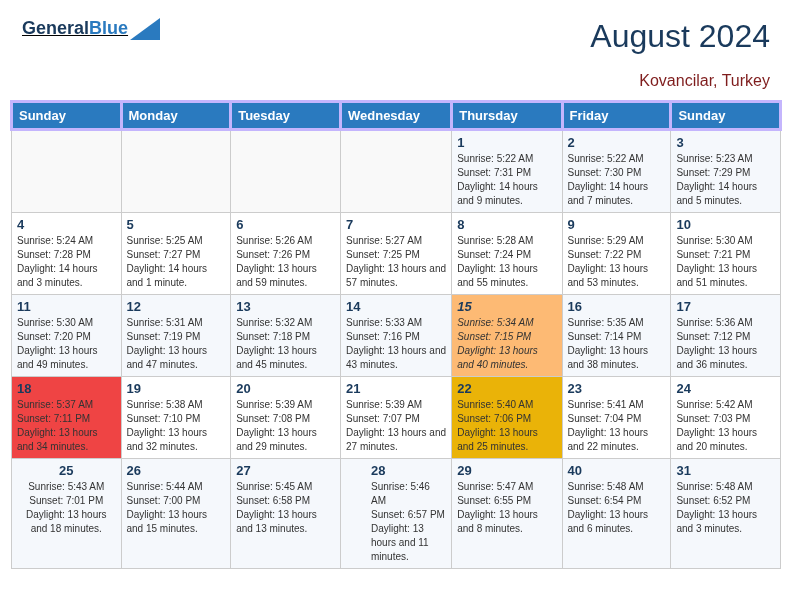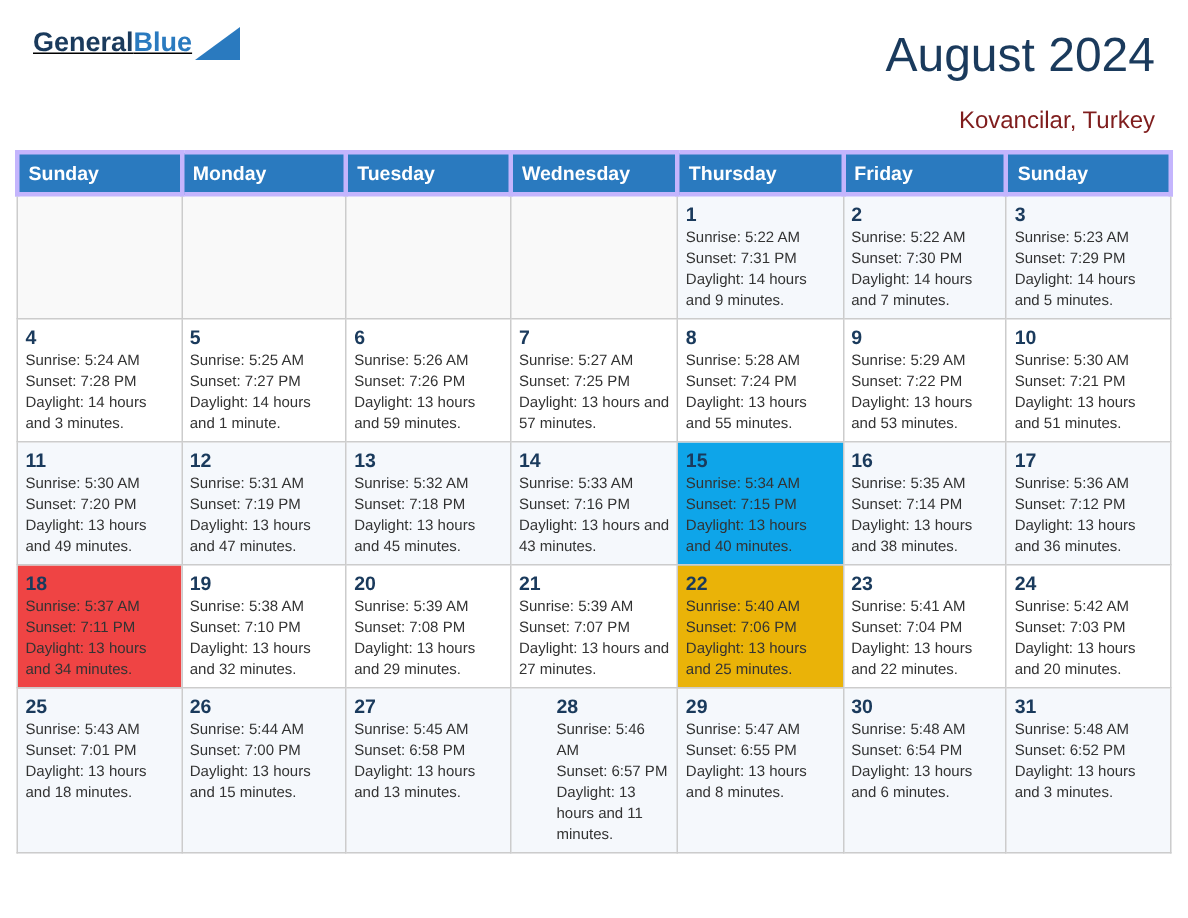--- a/index.html
+++ b/index.html
@@ -205,21 +205,21 @@
         <div class="day-info">
           Sunrise: 5:32 AM<br>Sunset: 7:18 PM<br>Daylight: 13 hours and 45 minutes.
         </div>
       </td>
         <td style="background-color: rgb(245, 248, 252);">
         <div class="day-num">14</div>
         <div class="day-info">
           Sunrise: 5:33 AM<br>Sunset: 7:16 PM<br>Daylight: 13 hours and 43 minutes.
         </div>
       </td>
-        <td style="background-color: #0ea5e9;">
+        <td style="background-color: #fdba74; font-style: italic;">
         <div class="day-num">15</div>
         <div class="day-info">
           Sunrise: 5:34 AM<br>Sunset: 7:15 PM<br>Daylight: 13 hours and 40 minutes.
         </div>
       </td>
         <td style="background-color: rgb(245, 248, 252);">
         <div class="day-num">16</div>
         <div class="day-info">
           Sunrise: 5:35 AM<br>Sunset: 7:14 PM<br>Daylight: 13 hours and 38 minutes.
         </div>
@@ -269,21 +269,21 @@
         </div>
       </td>
         <td style="background-color: rgb(255, 255, 255);">
         <div class="day-num">24</div>
         <div class="day-info">
           Sunrise: 5:42 AM<br>Sunset: 7:03 PM<br>Daylight: 13 hours and 20 minutes.
         </div>
       </td>
       </tr>
       <tr>
-        <td style="background-color: rgb(245, 248, 252);">
+        <td style="background-color: rgb(245, 248, 252); text-align: center;">
         <div class="day-num">25</div>
         <div class="day-info">
           Sunrise: 5:43 AM<br>Sunset: 7:01 PM<br>Daylight: 13 hours and 18 minutes.
         </div>
       </td>
         <td style="background-color: rgb(245, 248, 252);">
         <div class="day-num">26</div>
         <div class="day-info">
           Sunrise: 5:44 AM<br>Sunset: 7:00 PM<br>Daylight: 13 hours and 15 minutes.
         </div>
@@ -300,21 +300,21 @@
           Sunrise: 5:46 AM<br>Sunset: 6:57 PM<br>Daylight: 13 hours and 11 minutes.
         </div>
       </td>
         <td style="background-color: rgb(245, 248, 252);">
         <div class="day-num">29</div>
         <div class="day-info">
           Sunrise: 5:47 AM<br>Sunset: 6:55 PM<br>Daylight: 13 hours and 8 minutes.
         </div>
       </td>
         <td style="background-color: rgb(245, 248, 252);">
-        <div class="day-num">30</div>
+        <div class="day-num">40</div>
         <div class="day-info">
           Sunrise: 5:48 AM<br>Sunset: 6:54 PM<br>Daylight: 13 hours and 6 minutes.
         </div>
       </td>
         <td style="background-color: rgb(245, 248, 252);">
         <div class="day-num">31</div>
         <div class="day-info">
           Sunrise: 5:48 AM<br>Sunset: 6:52 PM<br>Daylight: 13 hours and 3 minutes.
         </div>
       </td>

